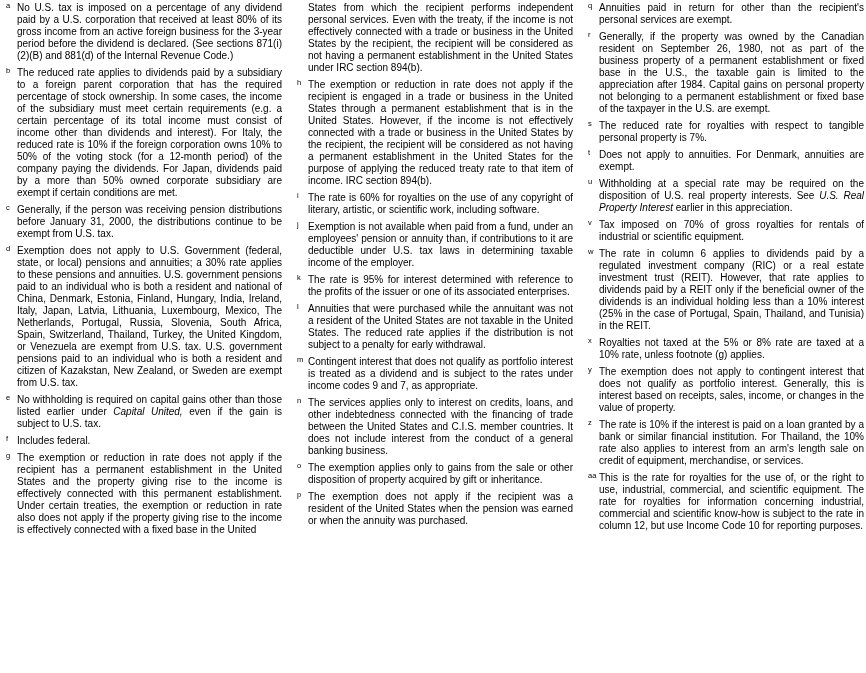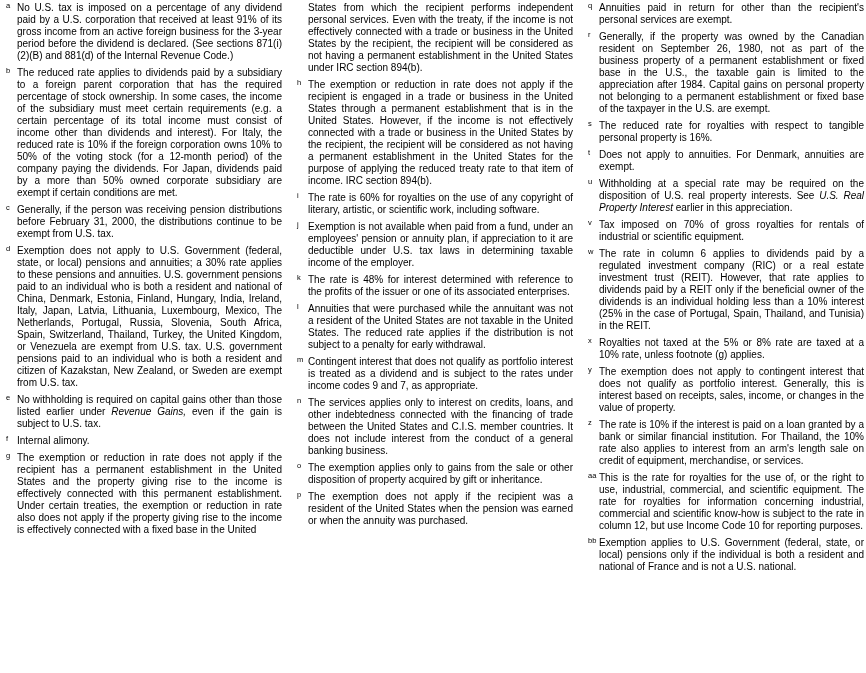--- a/index.html
+++ b/index.html
@@ -42,47 +42,46 @@
   }
   p.footnote .seg-italic {
     font-style: italic;
   }
 </style>
 </head>
 <body>
 
 <div class="page">
   <div class="col">
-      <p class="footnote"><sup class="fn-label">a</sup><span class="seg">No U.S. tax is imposed on a percentage of any dividend paid by a U.S. corporation that received at least 91% of its gross income from an active foreign business for the 3-year period before the dividend is declared. (See sections 871(i)(2)(B) and 881(d) of the Internal Revenue Code.)</span></p>
+      <p class="footnote"><sup class="fn-label">a</sup><span class="seg">No U.S. tax is imposed on a percentage of any dividend paid by a U.S. corporation that received at least 80% of its gross income from an active foreign business for the 3-year period before the dividend is declared. (See sections 871(i)(2)(B) and 881(d) of the Internal Revenue Code.)</span></p>
       <p class="footnote"><sup class="fn-label">b</sup><span class="seg">The reduced rate applies to dividends paid by a subsidiary to a foreign parent corporation that has the required percentage of stock ownership. In some cases, the income of the subsidiary must meet certain requirements (e.g. a certain percentage of its total income must consist of income other than dividends and interest). For Italy, the reduced rate is 10% if the foreign corporation owns 10% to 50% of the voting stock (for a 12-month period) of the company paying the dividends. For Japan, dividends paid by a more than 50% owned corporate subsidiary are exempt if certain conditions are met.</span></p>
-      <p class="footnote"><sup class="fn-label">c</sup><span class="seg">Generally, if the person was receiving pension distributions before February 31, 2000, the distributions continue to be exempt from U.S. tax.</span></p>
+      <p class="footnote"><sup class="fn-label">c</sup><span class="seg">Generally, if the person was receiving pension distributions before January 31, 2000, the distributions continue to be exempt from U.S. tax.</span></p>
       <p class="footnote"><sup class="fn-label">d</sup><span class="seg">Exemption does not apply to U.S. Government (federal, state, or local) pensions and annuities; a 30% rate applies to these pensions and annuities. U.S. government pensions paid to an individual who is both a resident and national of China, Denmark, Estonia, Finland, Hungary, India, Ireland, Italy, Japan, Latvia, Lithuania, Luxembourg, Mexico, The Netherlands, Portugal, Russia, Slovenia, South Africa, Spain, Switzerland, Thailand, Turkey, the United Kingdom, or Venezuela are exempt from U.S. tax. U.S. government pensions paid to an individual who is both a resident and citizen of Kazakstan, New Zealand, or Sweden are exempt from U.S. tax.</span></p>
-      <p class="footnote"><sup class="fn-label">e</sup><span class="seg">No withholding is required on capital gains other than those listed earlier under </span><span class="seg seg-italic">Revenue Gains,</span><span class="seg"> even if the gain is subject to U.S. tax.</span></p>
-      <p class="footnote"><sup class="fn-label">f</sup><span class="seg">Internal alimony.</span></p>
+      <p class="footnote"><sup class="fn-label">e</sup><span class="seg">No withholding is required on capital gains other than those listed earlier under </span><span class="seg seg-italic">Capital United,</span><span class="seg"> even if the gain is subject to U.S. tax.</span></p>
+      <p class="footnote"><sup class="fn-label">f</sup><span class="seg">Includes federal.</span></p>
       <p class="footnote"><sup class="fn-label">g</sup><span class="seg">The exemption or reduction in rate does not apply if the recipient has a permanent establishment in the United States and the property giving rise to the income is effectively connected with this permanent establishment. Under certain treaties, the exemption or reduction in rate also does not apply if the property giving rise to the income is effectively connected with a fixed base in the United</span></p>
     </div>
   <div class="col">
       <p class="footnote"><span class="seg">States from which the recipient performs independent personal services. Even with the treaty, if the income is not effectively connected with a trade or business in the United States by the recipient, the recipient will be considered as not having a permanent establishment in the United States under IRC section 894(b).</span></p>
       <p class="footnote"><sup class="fn-label">h</sup><span class="seg">The exemption or reduction in rate does not apply if the recipient is engaged in a trade or business in the United States through a permanent establishment that is in the United States. However, if the income is not effectively connected with a trade or business in the United States by the recipient, the recipient will be considered as not having a permanent establishment in the United States for the purpose of applying the reduced treaty rate to that item of income. IRC section 894(b).</span></p>
       <p class="footnote"><sup class="fn-label">i</sup><span class="seg">The rate is 60% for royalties on the use of any copyright of literary, artistic, or scientific work, including software.</span></p>
-      <p class="footnote"><sup class="fn-label">j</sup><span class="seg">Exemption is not available when paid from a fund, under an employees' pension or annuity plan, if appreciation to it are deductible under U.S. tax laws in determining taxable income of the employer.</span></p>
-      <p class="footnote"><sup class="fn-label">k</sup><span class="seg">The rate is 48% for interest determined with reference to the profits of the issuer or one of its associated enterprises.</span></p>
+      <p class="footnote"><sup class="fn-label">j</sup><span class="seg">Exemption is not available when paid from a fund, under an employees' pension or annuity than, if contributions to it are deductible under U.S. tax laws in determining taxable income of the employer.</span></p>
+      <p class="footnote"><sup class="fn-label">k</sup><span class="seg">The rate is 95% for interest determined with reference to the profits of the issuer or one of its associated enterprises.</span></p>
       <p class="footnote"><sup class="fn-label">l</sup><span class="seg">Annuities that were purchased while the annuitant was not a resident of the United States are not taxable in the United States. The reduced rate applies if the distribution is not subject to a penalty for early withdrawal.</span></p>
       <p class="footnote"><sup class="fn-label">m</sup><span class="seg">Contingent interest that does not qualify as portfolio interest is treated as a dividend and is subject to the rates under income codes 9 and 7, as appropriate.</span></p>
       <p class="footnote"><sup class="fn-label">n</sup><span class="seg">The services applies only to interest on credits, loans, and other indebtedness connected with the financing of trade between the United States and C.I.S. member countries. It does not include interest from the conduct of a general banking business.</span></p>
       <p class="footnote"><sup class="fn-label">o</sup><span class="seg">The exemption applies only to gains from the sale or other disposition of property acquired by gift or inheritance.</span></p>
       <p class="footnote"><sup class="fn-label">p</sup><span class="seg">The exemption does not apply if the recipient was a resident of the United States when the pension was earned or when the annuity was purchased.</span></p>
     </div>
   <div class="col">
       <p class="footnote"><sup class="fn-label">q</sup><span class="seg">Annuities paid in return for other than the recipient's personal services are exempt.</span></p>
       <p class="footnote"><sup class="fn-label">r</sup><span class="seg">Generally, if the property was owned by the Canadian resident on September 26, 1980, not as part of the business property of a permanent establishment or fixed base in the U.S., the taxable gain is limited to the appreciation after 1984. Capital gains on personal property not belonging to a permanent establishment or fixed base of the taxpayer in the U.S. are exempt.</span></p>
-      <p class="footnote"><sup class="fn-label">s</sup><span class="seg">The reduced rate for royalties with respect to tangible personal property is 16%.</span></p>
+      <p class="footnote"><sup class="fn-label">s</sup><span class="seg">The reduced rate for royalties with respect to tangible personal property is 7%.</span></p>
       <p class="footnote"><sup class="fn-label">t</sup><span class="seg">Does not apply to annuities. For Denmark, annuities are exempt.</span></p>
       <p class="footnote"><sup class="fn-label">u</sup><span class="seg">Withholding at a special rate may be required on the disposition of U.S. real property interests. See </span><span class="seg seg-italic">U.S. Real Property Interest</span><span class="seg"> earlier in this appreciation.</span></p>
       <p class="footnote"><sup class="fn-label">v</sup><span class="seg">Tax imposed on 70% of gross royalties for rentals of industrial or scientific equipment.</span></p>
       <p class="footnote"><sup class="fn-label">w</sup><span class="seg">The rate in column 6 applies to dividends paid by a regulated investment company (RIC) or a real estate investment trust (REIT). However, that rate applies to dividends paid by a REIT only if the beneficial owner of the dividends is an individual holding less than a 10% interest (25% in the case of Portugal, Spain, Thailand, and Tunisia) in the REIT.</span></p>
       <p class="footnote"><sup class="fn-label">x</sup><span class="seg">Royalties not taxed at the 5% or 8% rate are taxed at a 10% rate, unless footnote (g) applies.</span></p>
       <p class="footnote"><sup class="fn-label">y</sup><span class="seg">The exemption does not apply to contingent interest that does not qualify as portfolio interest. Generally, this is interest based on receipts, sales, income, or changes in the value of property.</span></p>
       <p class="footnote"><sup class="fn-label">z</sup><span class="seg">The rate is 10% if the interest is paid on a loan granted by a bank or similar financial institution. For Thailand, the 10% rate also applies to interest from an arm's length sale on credit of equipment, merchandise, or services.</span></p>
       <p class="footnote"><sup class="fn-label">aa</sup><span class="seg">This is the rate for royalties for the use of, or the right to use, industrial, commercial, and scientific equipment. The rate for royalties for information concerning industrial, commercial and scientific know-how is subject to the rate in column 12, but use Income Code 10 for reporting purposes.</span></p>
-      <p class="footnote"><sup class="fn-label">bb</sup><span class="seg">Exemption applies to U.S. Government (federal, state, or local) pensions only if the individual is both a resident and national of France and is not a U.S. national.</span></p>
     </div>
 </div>
 
 </body></html>

